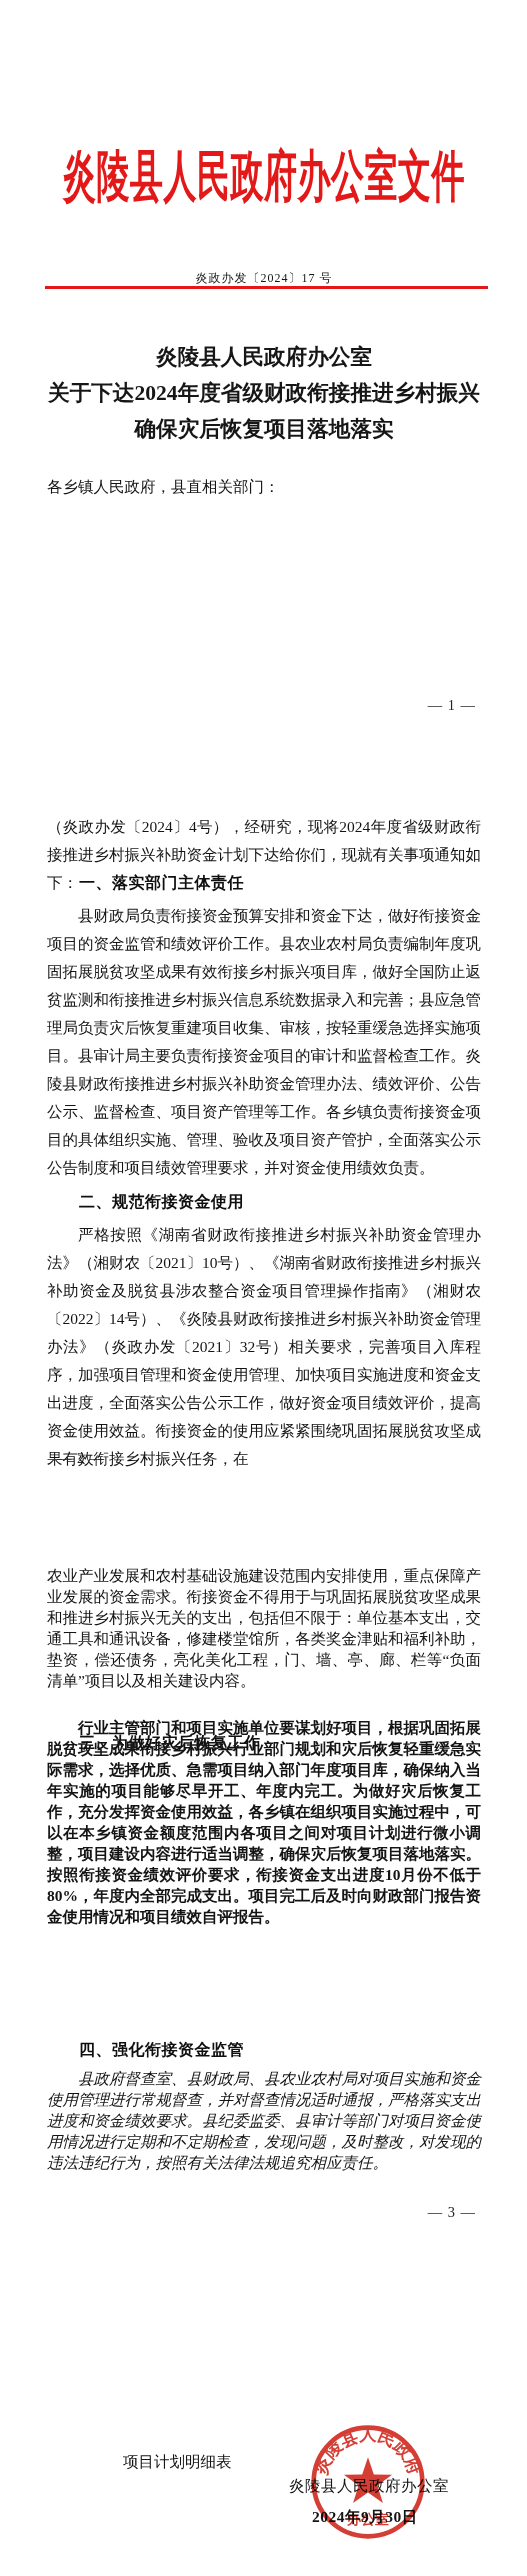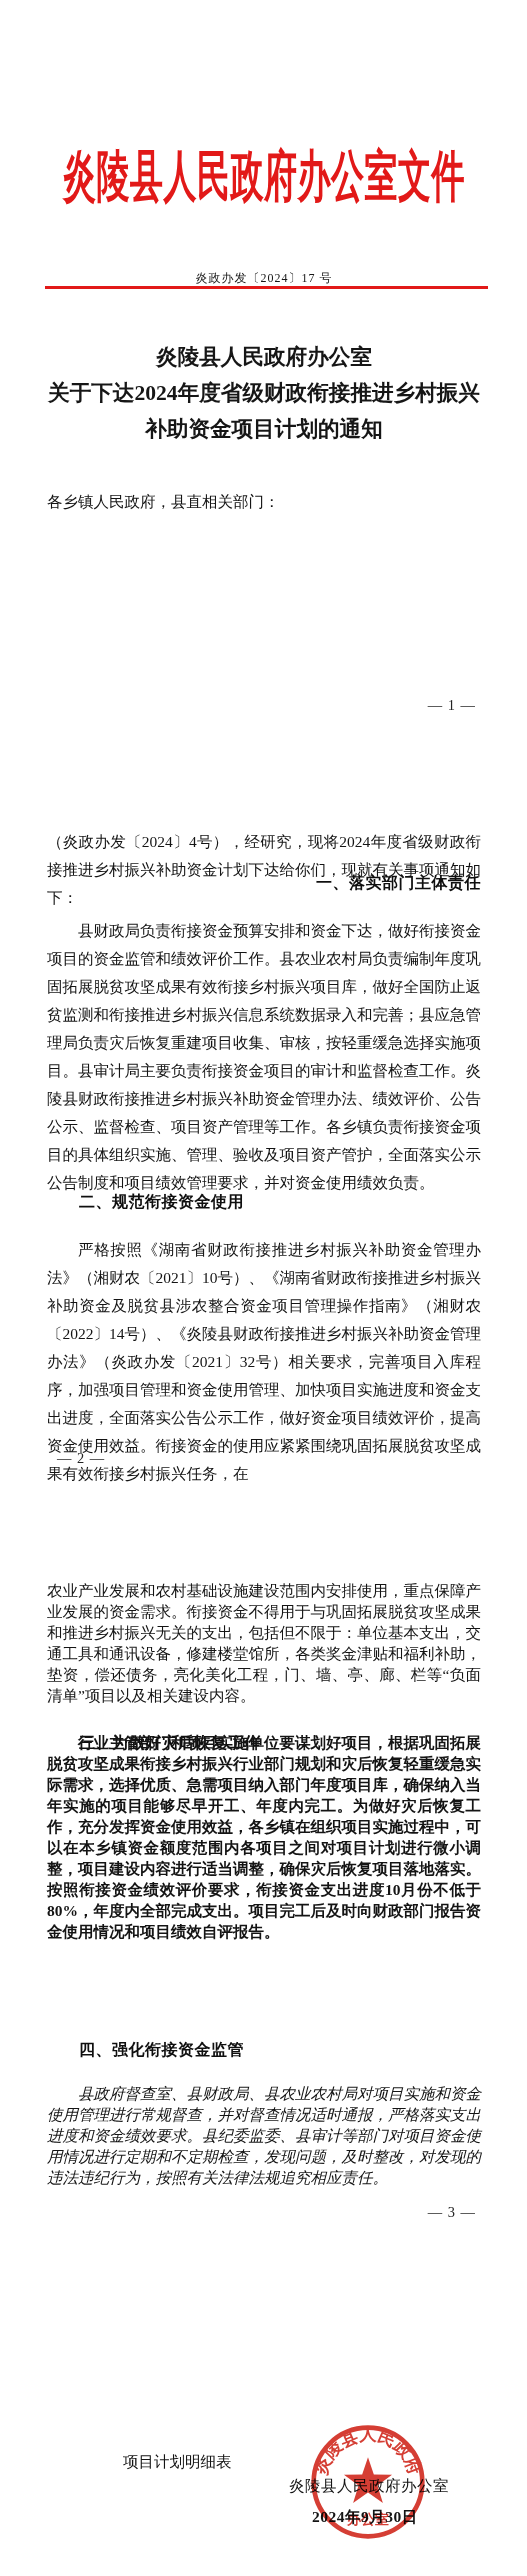--- a/index.html
+++ b/index.html
@@ -15,21 +15,21 @@
     top:148px;font-size:33px;font-weight:bold;color:#e21918;
     line-height:1.05;letter-spacing:0.5px;white-space:nowrap;
     transform:scaleY(1.68);transform-origin:center top;
   }
   .doc-no{top:250px;font-size:12px;letter-spacing:1px;margin-top:20px;}
   .red-rule{top:286px;left:45px;width:443px;height:2.6px;background:#e21918;}
   .title{top:339px;font-size:21.6px;font-weight:bold;line-height:36px;
     font-family:"Liberation Serif","DejaVu Serif",serif;}
   .para{
     left:47px;width:434px;font-size:15.5px;line-height:28px;
-    text-align:justify;color:#141414;margin-top:15px;
+    text-align:justify;color:#141414;
   }
   .lh54{line-height:21px;}
   .ind{text-indent:2em;}
   .h{
     left:47px;width:434px;text-indent:2em;font-size:16px;font-weight:bold;
     color:#0f0f0f;font-family:"Liberation Sans","DejaVu Sans",sans-serif;
     letter-spacing:0.5px;white-space:nowrap;
   }
   .pgnum{font-size:14.4px;letter-spacing:1px;color:#222;}
   .pg-right{right:52px;text-align:right;}
@@ -43,31 +43,31 @@
 
 <div class="doc">
 
   <div class="abs center red-head">炎陵县人民政府办公室文件</div>
   <div class="abs center doc-no">炎政办发〔2024〕17 号</div>
   <div class="abs red-rule"></div>
 
   <div class="abs center title">
     <div>炎陵县人民政府办公室</div>
     <div>关于下达2024年度省级财政衔接推进乡村振兴</div>
-    <div>补助资金项目计划的通知</div>
+    <div>确保灾后恢复项目落地落实</div>
   </div>
 
   <div class="abs para" style="top:473px;">各乡镇人民政府，县直相关部门：</div>
 
 
   <div class="abs pgnum pg-right" style="top:697px;">— 1 —</div>
 
   <div class="abs para" style="top:813px;">（炎政办发〔2024〕4号），经研究，现将2024年度省级财政衔接推进乡村振兴补助资金计划下达给你们，现就有关事项通知如下：</div>
 
-  <div class="abs h" style="top:873px;text-align:right;">一、落实部门主体责任</div>
+  <div class="abs h" style="top:873px;">一、落实部门主体责任</div>
   <div class="abs para ind" style="top:902px;">县财政局负责衔接资金预算安排和资金下达，做好衔接资金项目的资金监管和绩效评价工作。县农业农村局负责编制年度巩固拓展脱贫攻坚成果有效衔接乡村振兴项目库，做好全国防止返贫监测和衔接推进乡村振兴信息系统数据录入和完善；县应急管理局负责灾后恢复重建项目收集、审核，按轻重缓急选择实施项目。县审计局主要负责衔接资金项目的审计和监督检查工作。炎陵县财政衔接推进乡村振兴补助资金管理办法、绩效评价、公告公示、监督检查、项目资产管理等工作。各乡镇负责衔接资金项目的具体组织实施、管理、验收及项目资产管护，全面落实公示公告制度和项目绩效管理要求，并对资金使用绩效负责。</div>
 
   <div class="abs h" style="top:1192px;">二、规范衔接资金使用</div>
   <div class="abs para ind" style="top:1221px;">严格按照《湖南省财政衔接推进乡村振兴补助资金管理办法》（湘财农〔2021〕10号）、《湖南省财政衔接推进乡村振兴补助资金及脱贫县涉农整合资金项目管理操作指南》（湘财农〔2022〕14号）、《炎陵县财政衔接推进乡村振兴补助资金管理办法》（炎政办发〔2021〕32号）相关要求，完善项目入库程序，加强项目管理和资金使用管理、加快项目实施进度和资金支出进度，全面落实公告公示工作，做好资金项目绩效评价，提高资金使用效益。衔接资金的使用应紧紧围绕巩固拓展脱贫攻坚成果有效衔接乡村振兴任务，在</div>
 
   <div class="abs pgnum pg-left" style="top:1450px;">— 2 —</div>
 
   <div class="abs para lh54" style="top:1565px;">农业产业发展和农村基础设施建设范围内安排使用，重点保障产业发展的资金需求。衔接资金不得用于与巩固拓展脱贫攻坚成果和推进乡村振兴无关的支出，包括但不限于：单位基本支出，交通工具和通讯设备，修建楼堂馆所，各类奖金津贴和福利补助，垫资，偿还债务，亮化美化工程，门、墙、亭、廊、栏等“负面清单”项目以及相关建设内容。</div>
 
   <div class="abs h" style="top:1733px;">三、为做好灾后恢复工作</div>

